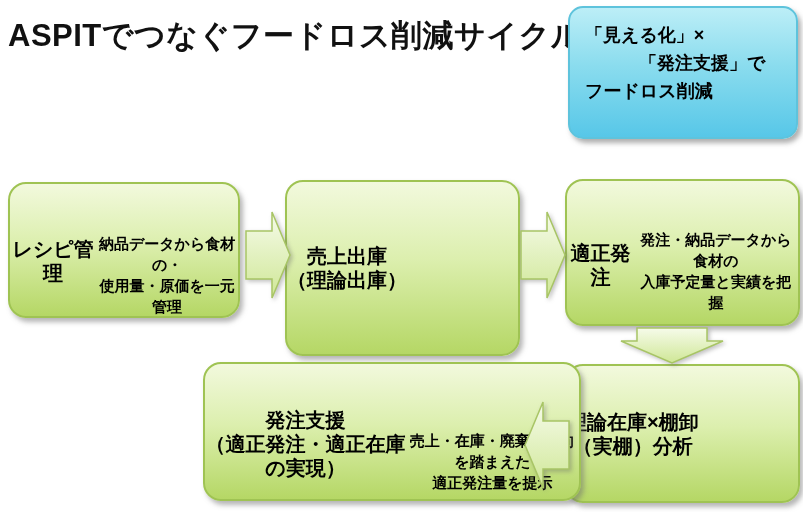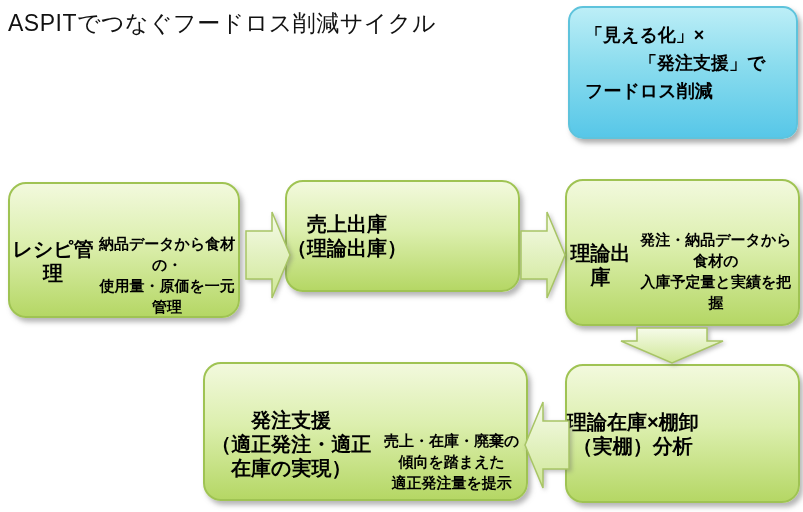--- a/index.html
+++ b/index.html
@@ -1,21 +1,21 @@
 <!DOCTYPE html>
 <html><head>
 <meta charset="utf-8">
 <style>
   html,body{margin:0;padding:0;background:#ffffff;}
   body{font-family:"Liberation Sans","DejaVu Sans",sans-serif;color:#000;}
   .canvas{position:relative;width:803px;height:512px;background:#ffffff;overflow:hidden;}
 
   .page-title{
-    position:absolute;left:8px;top:8px;margin:0;
-    font-size:23px;font-weight:normal;color:#111;letter-spacing:0.5px;
+    position:absolute;left:8px;top:15px;margin:0;
+    font-size:31px;font-weight:bold;color:#111;letter-spacing:0.5px;
   }
 
   
   .callout{
     position:absolute;left:568px;top:6px;width:230px;height:133px;
     box-sizing:border-box;border:2px solid #5ec3dc;border-radius:15px;
     background:linear-gradient(180deg,#bceef7 0%,#8adcee 45%,#57c7e8 100%);
     box-shadow:3px 4px 5px rgba(110,110,110,0.55);
     padding:13px 10px 0 15px;
   }
@@ -31,27 +31,27 @@
     background:linear-gradient(180deg,#f2f9dd 0%,#dcefae 45%,#b5d765 100%);
     box-shadow:3px 4px 5px rgba(110,110,110,0.5);
     display:flex;align-items:center;
     text-align:center;
   }
   .box-title{font-size:20px;font-weight:bold;line-height:24px;white-space:pre-line;}
   .box-body{font-size:15px;font-weight:bold;line-height:21px;white-space:pre-line;}
 
   .b1{left:8px;  top:182px;width:232px;height:136px;padding-top:22px;}
   .b1 .box-body{margin-top:28px;}
-  .b2{left:285px;top:180px;width:235px;height:112px;}
+  .b2{left:285px;top:180px;width:235px;height:176px;}
   .b2 .box-body{margin-top:20px;}
   .b3{left:565px;top:179px;width:235px;height:147px;padding-top:24px;}
   .b3 .box-body{margin-top:13px;}
   .b4{left:565px;top:364px;width:235px;height:139px;}
   .b4 .box-body{margin-top:13px;}
-  .b5{left:203px;top:362px;width:325px;height:139px;padding-top:24px;}
+  .b5{left:203px;top:362px;width:378px;height:139px;padding-top:24px;}
   .b5 .box-body{margin-top:36px;}
 
   .arrow{position:absolute;filter:drop-shadow(2px 2px 2px rgba(100,100,100,0.4));}
   .ar1{left:245px;top:210px;}
   .ar2{left:520px;top:210px;}
   .ar3{left:620px;top:327px;}
   .ar4{left:524px;top:400px;}
 </style>
 </head>
 <body>
@@ -71,21 +71,21 @@
     <div class="box-body">納品データから食材の・
 使用量・原価を一元管理</div>
   </div>
 
   <div class="gbox b2">
     <div class="box-title">売上出庫
 （理論出庫）</div>
   </div>
 
   <div class="gbox b3">
-    <div class="box-title">理論出庫</div>
+    <div class="box-title">適正発注</div>
     <div class="box-body">発注・納品データから食材の
 入庫予定量と実績を把握</div>
   </div>
 
   <div class="gbox b4">
     <div class="box-title">理論在庫×棚卸
 （実棚）分析</div>
   </div>
 
   <div class="gbox b5">

